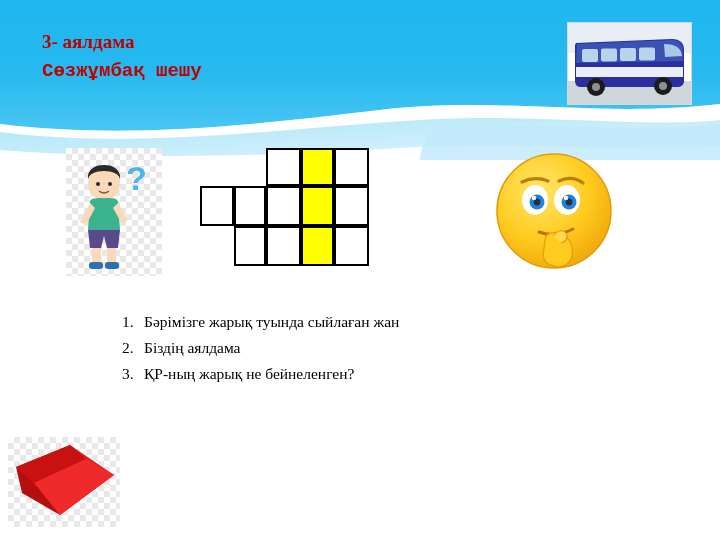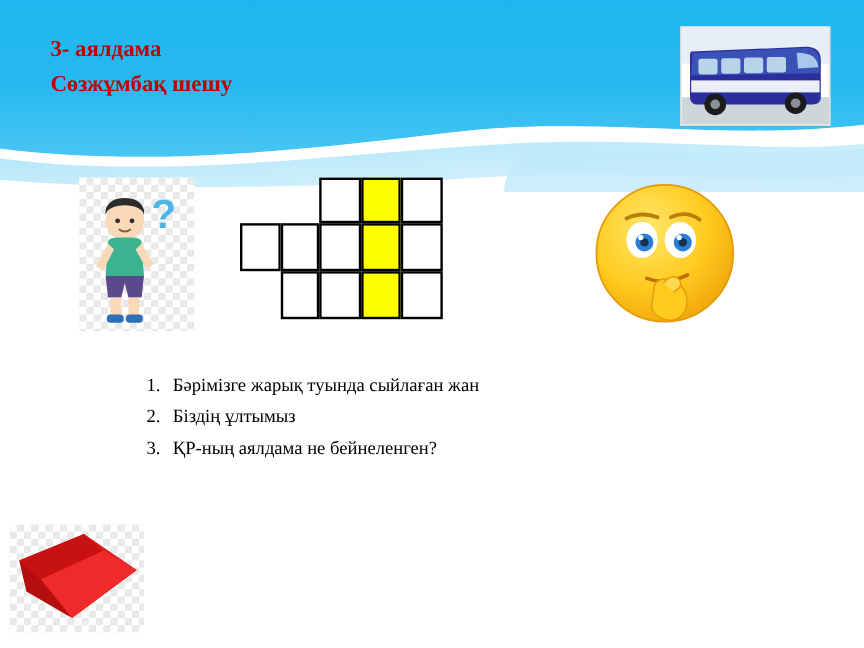--- a/index.html
+++ b/index.html
@@ -43,21 +43,21 @@
   }
   .title-line1 {
     font-family: "Liberation Serif", serif;
     font-size: 19px;
     font-weight: bold;
     color: #c00000;
     line-height: 28px;
     white-space: nowrap;
   }
   .title-line2 {
-    font-family: Liberation Serif, serif;
+    font-family: Liberation Mono, monospace;
     font-size: 19px;
     font-weight: bold;
     color: #c00000;
     line-height: 30px;
     white-space: nowrap;
   }
 
   
   .bus-photo {
     position: absolute;
@@ -279,25 +279,25 @@
     </svg>
   </div>
 
   <div class="questions">
     <div class="q-row">
       <span class="q-num">1.</span>
       <span class="q-text">Бәрімізге жарық туында  сыйлаған жан</span>
     </div>
     <div class="q-row">
       <span class="q-num">2.</span>
-      <span class="q-text">Біздің ұлтымыз</span>
+      <span class="q-text">Біздің аялдама</span>
     </div>
     <div class="q-row">
       <span class="q-num">3.</span>
-      <span class="q-text">ҚР-ның  аялдама не бейнеленген?</span>
+      <span class="q-text">ҚР-ның  жарық не бейнеленген?</span>
     </div>
   </div>
 
   <div class="envelope checker">
     <svg width="112" height="90" viewBox="0 0 112 90" xmlns="http://www.w3.org/2000/svg">
       <path d="M8,30 L62,8 L106,38 L52,78 Z" fill="#e02020"></path>
       <path d="M8,30 L62,8 L78,22 L26,46 Z" fill="#c81212"></path>
       <path d="M26,46 L78,22 L106,38 L52,78 Z" fill="#ef2a2a"></path>
       <path d="M8,30 L26,46 L52,78 L14,56 Z" fill="#b50e0e"></path>
     </svg>

